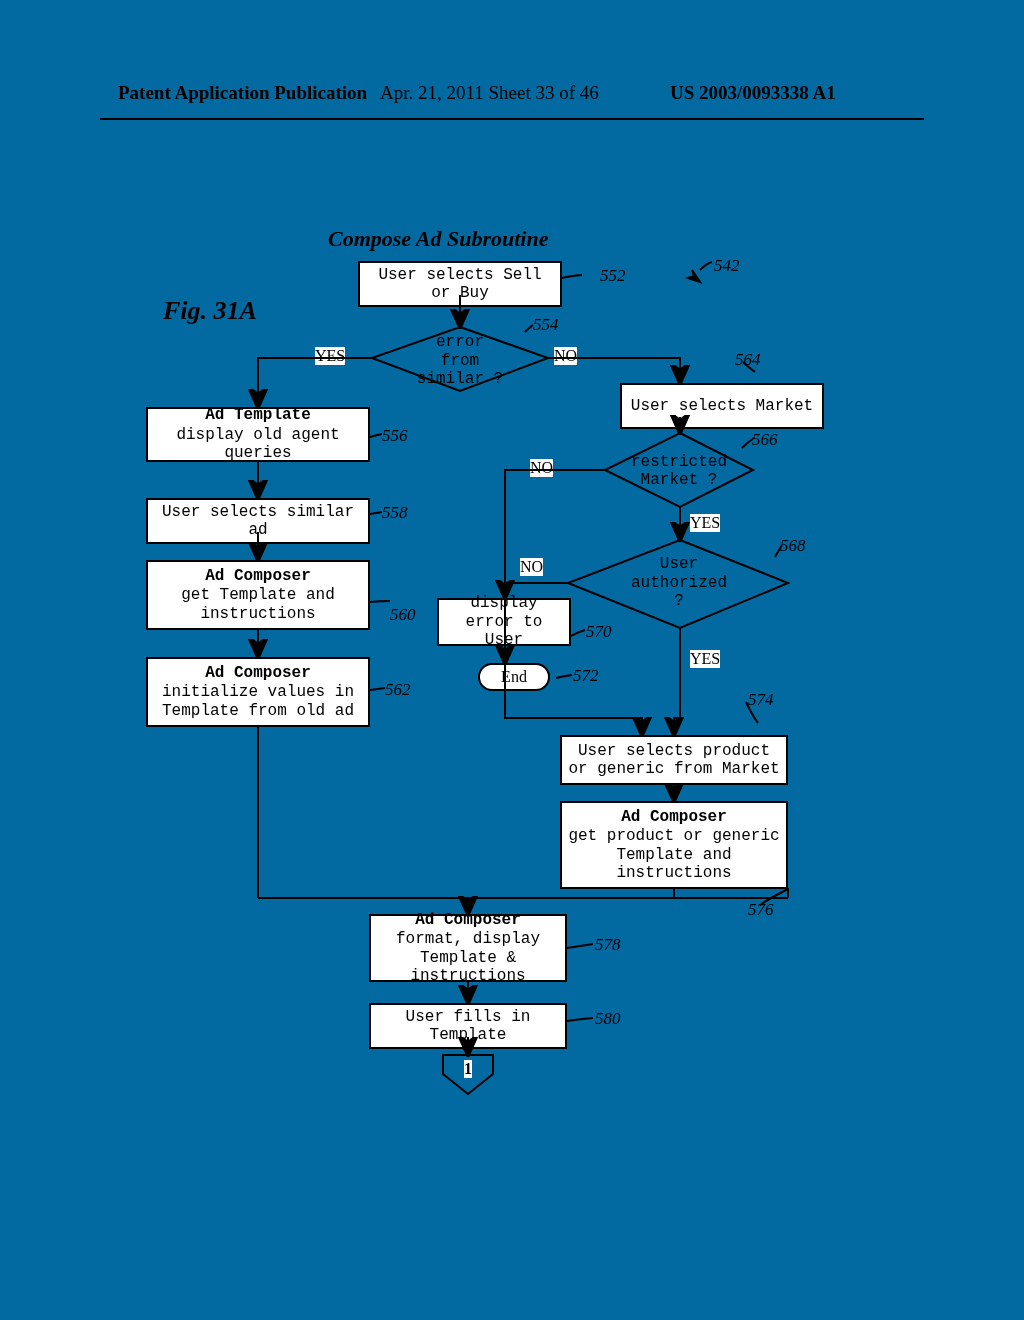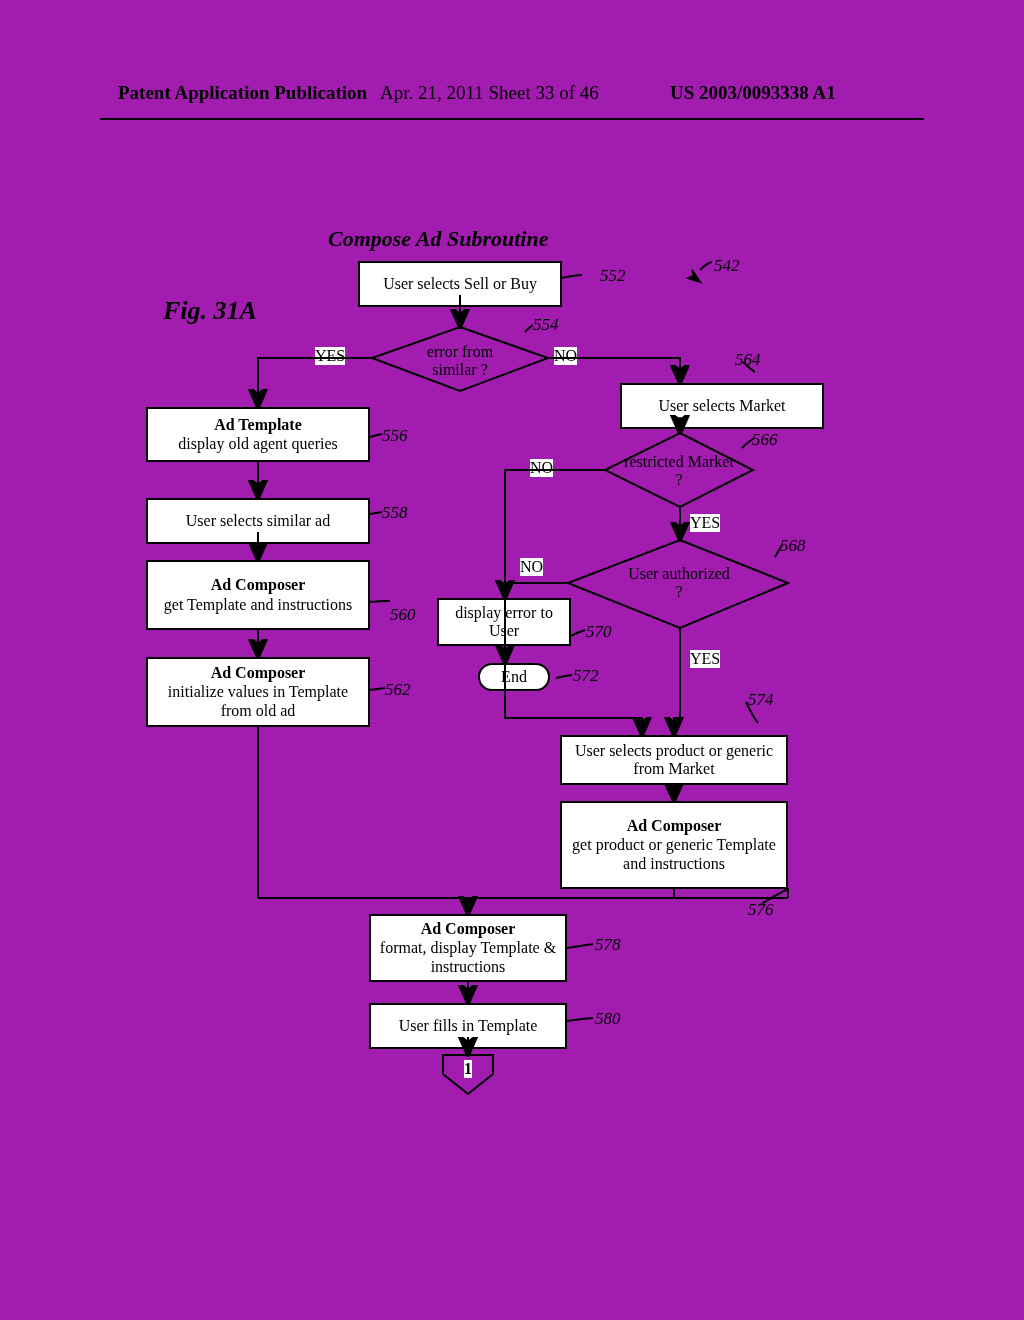--- a/index.html
+++ b/index.html
@@ -6,21 +6,21 @@
     margin: 0;
     padding: 0;
     background: #fff;
     font-family: "Times New Roman", Times, serif;
     color: #000;
   }
   .page {
     position: relative;
     width: 1024px;
     height: 1320px;
-    background: #a21caf;
+    background: #0369a1;
   }
   .header {
     position: absolute;
     top: 82px;
     left: 0;
     width: 100%;
     font-size: 19px;
   }
   .header .left {
     position: absolute;
@@ -61,20 +61,21 @@
     border: 2px solid #000;
     background: #fff;
     text-align: center;
     display: flex;
     flex-direction: column;
     justify-content: center;
     font-size: 16px;
     line-height: 1.15;
     padding: 21px 4px;
     box-sizing: border-box;
+    font-family: Liberation Mono, monospace;
   }
   .node .h {
     font-weight: bold;
     margin-bottom: 1px;
   }
   .noborder {
     border: none;
     background: transparent;
   }
   .terminator {

